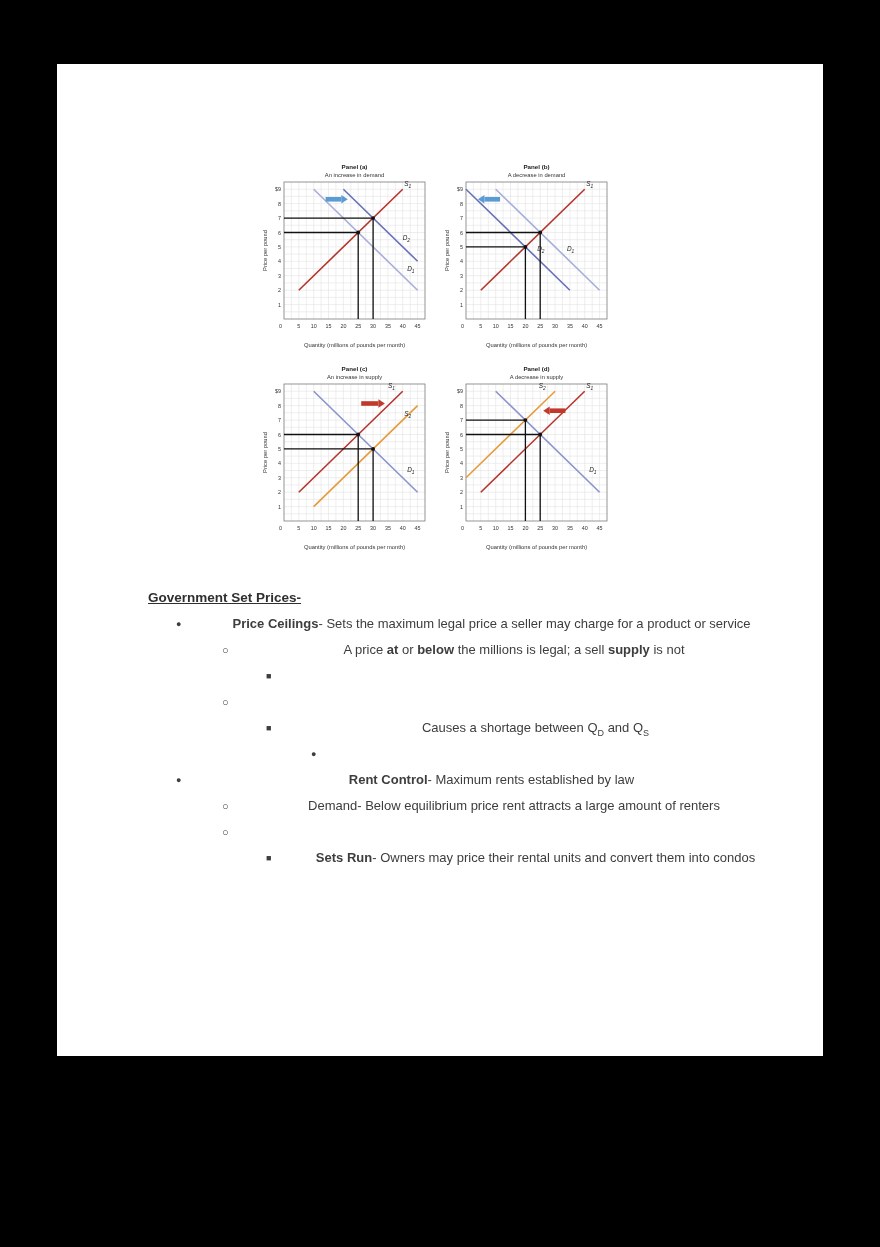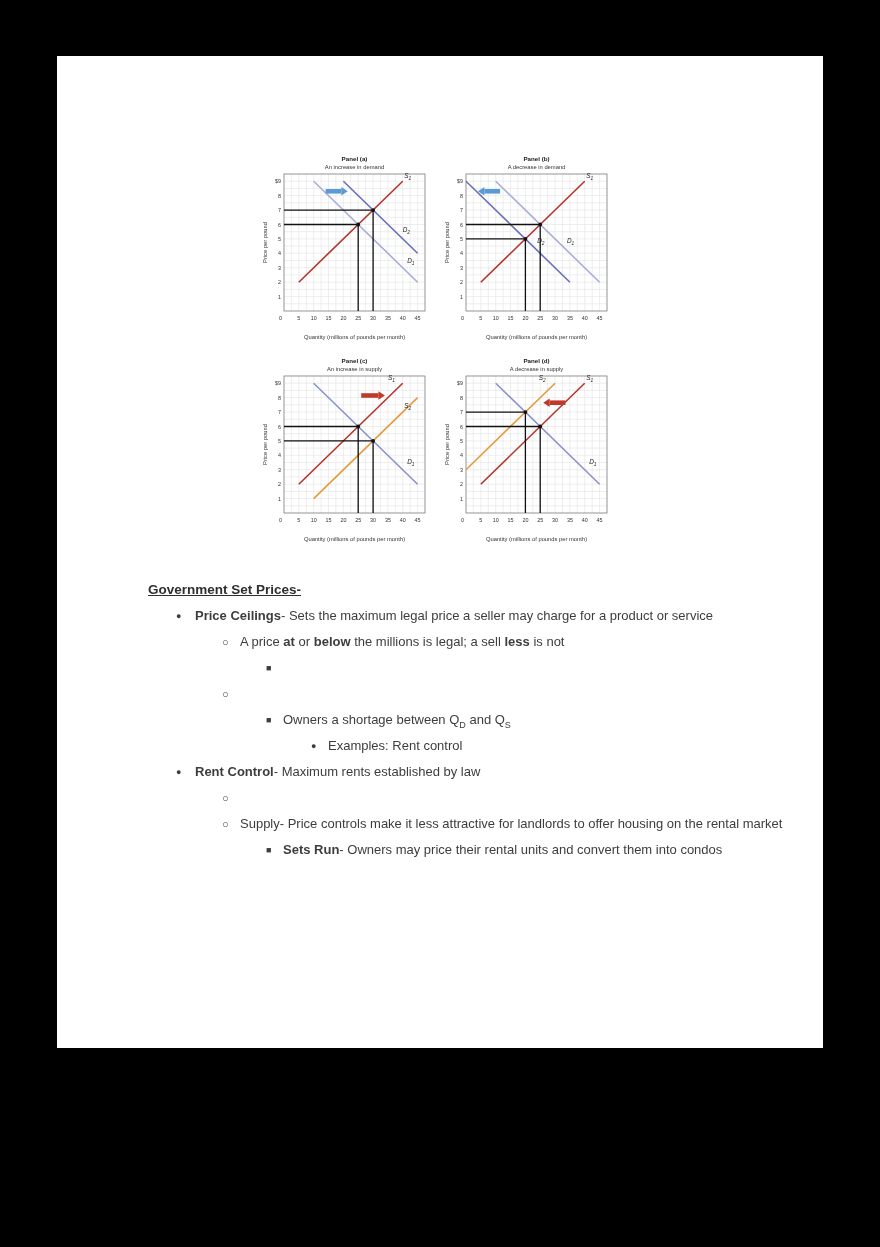--- a/index.html
+++ b/index.html
@@ -2,21 +2,21 @@
 <html><head>
 <meta charset="utf-8">
 <style>
   * { margin:0; padding:0; box-sizing:border-box; }
   html,body { background:#000; }
   body {
     width:880px; height:1247px; position:relative; overflow:hidden;
     font-family:"Liberation Sans", sans-serif;
   }
   .paper {
-    position:absolute; left:57px; top:56px; width:766px; height:992px;
+    position:absolute; left:57px; top:64px; width:766px; height:992px;
     background:#fff;
   }
   .figure {
     position:absolute; left:203px; top:97px;
     display:grid; grid-template-columns:172px 172px;
     column-gap:10px; row-gap:12px;
   }
   .figure svg { display:block; background:#fff; }
   svg text { font-family:"Liberation Sans", sans-serif; }
   .notes {
@@ -25,21 +25,21 @@
   }
   .notes-heading {
     font-weight:bold; text-decoration:underline; font-size:13.5px; color:#2f2f2f;
   }
   .note-row { display:flex; align-items:flex-start; }
   .bullet { flex:0 0 auto; color:#3d3d3d; }
   .lvl1 { padding-left:28px; }  .lvl1 .bullet { width:19px; font-size:9px; }
   .lvl2 { padding-left:74px; }  .lvl2 .bullet { width:18px; font-size:11px; }
   .lvl3 { padding-left:118px; } .lvl3 .bullet { width:17px; font-size:9px; }
   .lvl4 { padding-left:163px; } .lvl4 .bullet { width:17px; font-size:9px; }
-  .note-text { flex:1 1 auto; }
+  .note-text { flex:1 1 auto;text-align:center; }
   .note-text .bold { font-weight:bold; }
   .note-text .underline { }
   .note-text sub { font-size:9px; line-height:0; }
 </style>
 </head>
 <body>
 
 <div class="paper">
 
   <div class="figure">
@@ -343,46 +343,45 @@
 
   <div class="notes">
     <div class="notes-heading">Government Set Prices-</div>
     <div>
         <div class="note-row lvl1">
           <span class="bullet">●</span>
           <span class="note-text"><span class="bold">Price Ceilings</span><span>- Sets the maximum legal price a seller may charge for a product or service</span></span>
         </div>
         <div class="note-row lvl2">
           <span class="bullet">○</span>
-          <span class="note-text"><span>A price </span><span class="bold">at</span><span> or </span><span class="bold">below</span><span> the millions is </span><span class="underline">legal</span><span>; a sell </span><span class="bold">less</span><span> is </span><span class="underline">not</span></span>
+          <span class="note-text"><span>A price </span><span class="bold">at</span><span> or </span><span class="bold">below</span><span> the millions is </span><span class="underline">legal</span><span>; a sell </span><span class="bold">supply</span><span> is </span><span class="underline">not</span></span>
         </div>
         <div class="note-row lvl3">
           <span class="bullet">■</span>
         </div>
         <div class="note-row lvl2">
           <span class="bullet">○</span>
         </div>
         <div class="note-row lvl3">
           <span class="bullet">■</span>
-          <span class="note-text"><span>Owners a shortage between Q</span><sub>D</sub><span> and Q</span><sub>S</sub></span>
+          <span class="note-text"><span>Causes a shortage between Q</span><sub>D</sub><span> and Q</span><sub>S</sub></span>
         </div>
         <div class="note-row lvl4">
           <span class="bullet">●</span>
-          <span class="note-text"><span>Examples: </span><span class="underline">Rent control</span></span>
         </div>
         <div class="note-row lvl1">
           <span class="bullet">●</span>
           <span class="note-text"><span class="bold">Rent Control</span><span>- Maximum rents established by law</span></span>
         </div>
         <div class="note-row lvl2">
           <span class="bullet">○</span>
+          <span class="note-text"><span>Demand- Below equilibrium price rent attracts a large amount of renters</span></span>
         </div>
         <div class="note-row lvl2">
           <span class="bullet">○</span>
-          <span class="note-text"><span>Supply- Price controls make it less attractive for landlords to offer housing on the rental market</span></span>
         </div>
         <div class="note-row lvl3">
           <span class="bullet">■</span>
           <span class="note-text"><span class="bold">Sets Run</span><span>- Owners may price their rental units and convert them into condos</span></span>
         </div>
       </div>
   </div>
 
 </div>
 

